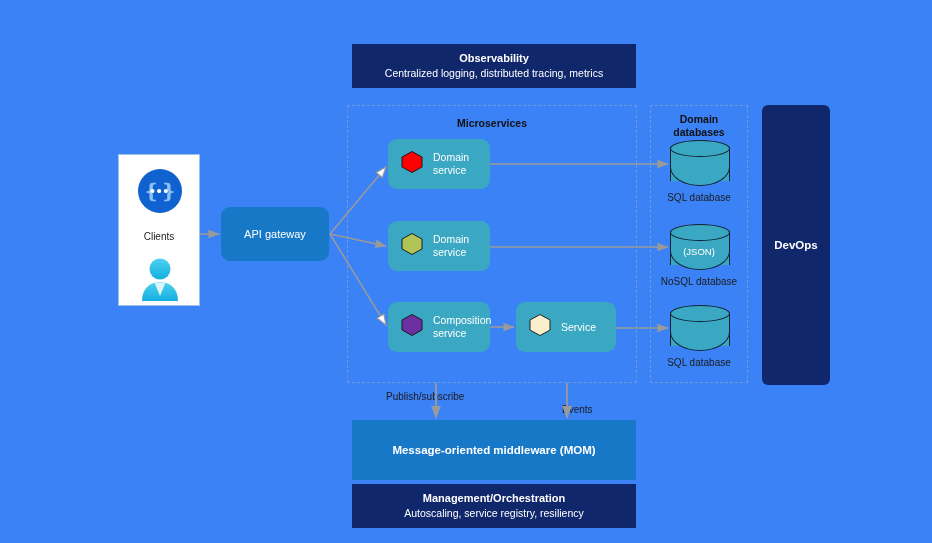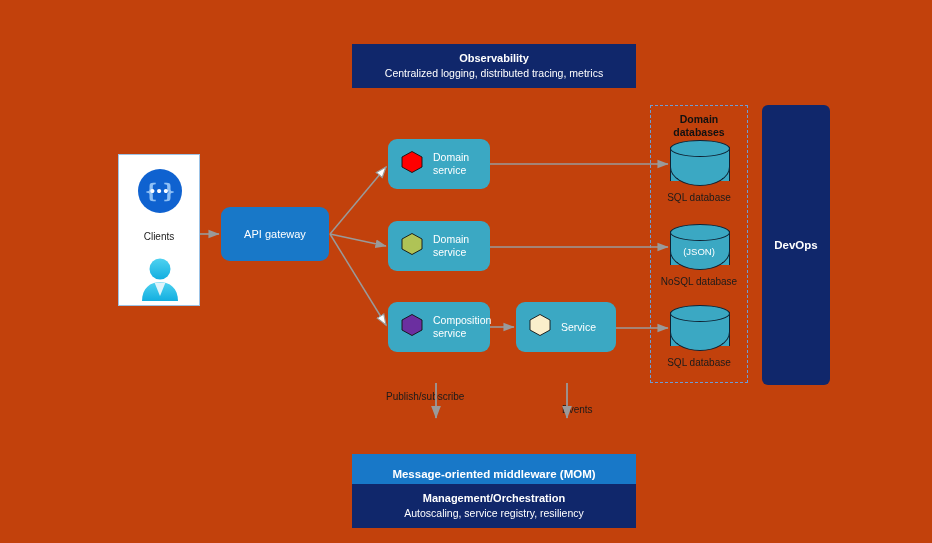--- a/index.html
+++ b/index.html
@@ -1,17 +1,17 @@
 <!DOCTYPE html>
 <html><head>
 <meta charset="utf-8">
 <style>
   html,body{margin:0;padding:0;background:#ffffff;}
   body{width:932px;height:543px;font-family:"Liberation Sans",sans-serif;color:#1b1b1b;}
-  #canvas{position:relative;width:932px;height:543px;overflow:hidden;background:#c2410c;}
+  #canvas{position:relative;width:932px;height:543px;overflow:hidden;background:#3b82f6;}
 
   .abs{position:absolute;box-sizing:border-box;}
 
   
   .banner{background:#10276B;display:flex;flex-direction:column;align-items:center;justify-content:center;color:#fff;text-align:center;}
   .banner .b-title{font-weight:bold;font-size:11px;line-height:15px;}
   .banner .b-sub{font-size:10.5px;line-height:15px;}
 
   .mom-bar{background:#1878C8;display:flex;align-items:center;justify-content:center;color:#fff;font-weight:bold;font-size:11.5px;}
 
@@ -54,20 +54,23 @@
 </head>
 <body>
 
 <div id="canvas">
 
   <div class="abs banner" style="left:352px;top:44px;width:284px;height:44px;">
     <div class="b-title">Observability</div>
     <div class="b-sub">Centralized logging, distributed tracing, metrics</div>
   </div>
 
+  <div class="abs dashed" style="left:347px;top:105px;width:290px;height:278px;">
+    <div class="region-title" style="top:11px;">Microservices</div>
+  </div>
 
   <div class="abs dashed" style="left:650px;top:105px;width:98px;height:278px;">
     <div class="region-title" style="top:7px;">Domain</div>
     <div class="region-title" style="top:20px;">databases</div>
   </div>
 
   <div class="abs clientbox" style="left:118px;top:154px;width:82px;height:152px;">
 
     <div class="api-icon" style="left:19px;top:14px;width:44px;height:44px;">
       <span class="br-l" style="left:5px;">❴</span>
@@ -159,21 +162,21 @@
     <div class="db-caption" style="top:52px;">NoSQL database</div>
   </div>
 
   <div class="db-wrap" style="left:670px;top:305px;width:58px;height:46px;">
     <div class="db-body" style="left:0;top:7px;width:58px;height:34px;"></div>
     <div class="db-bot" style="left:0;top:27px;width:58px;height:18px;"></div>
     <div class="db-cap" style="left:0;top:0;width:58px;height:15px;"></div>
     <div class="db-caption" style="top:52px;">SQL database</div>
   </div>
 
-  <div class="abs mom-bar" style="left:352px;top:420px;width:284px;height:40px;margin-top:34px;">
+  <div class="abs mom-bar" style="left:352px;top:420px;width:284px;height:60px;">
     <span>Message-oriented middleware (MOM)</span>
   </div>
 
   <div class="abs banner" style="left:352px;top:484px;width:284px;height:44px;text-align:center;">
     <div class="b-title">Management/Orchestration</div>
     <div class="b-sub">Autoscaling, service registry, resiliency</div>
   </div>
 
   <div class="edge-label" style="left:357px;top:391px;">Publish/subscribe</div>
   <div class="edge-label" style="left:533px;top:404px;">Events</div>

